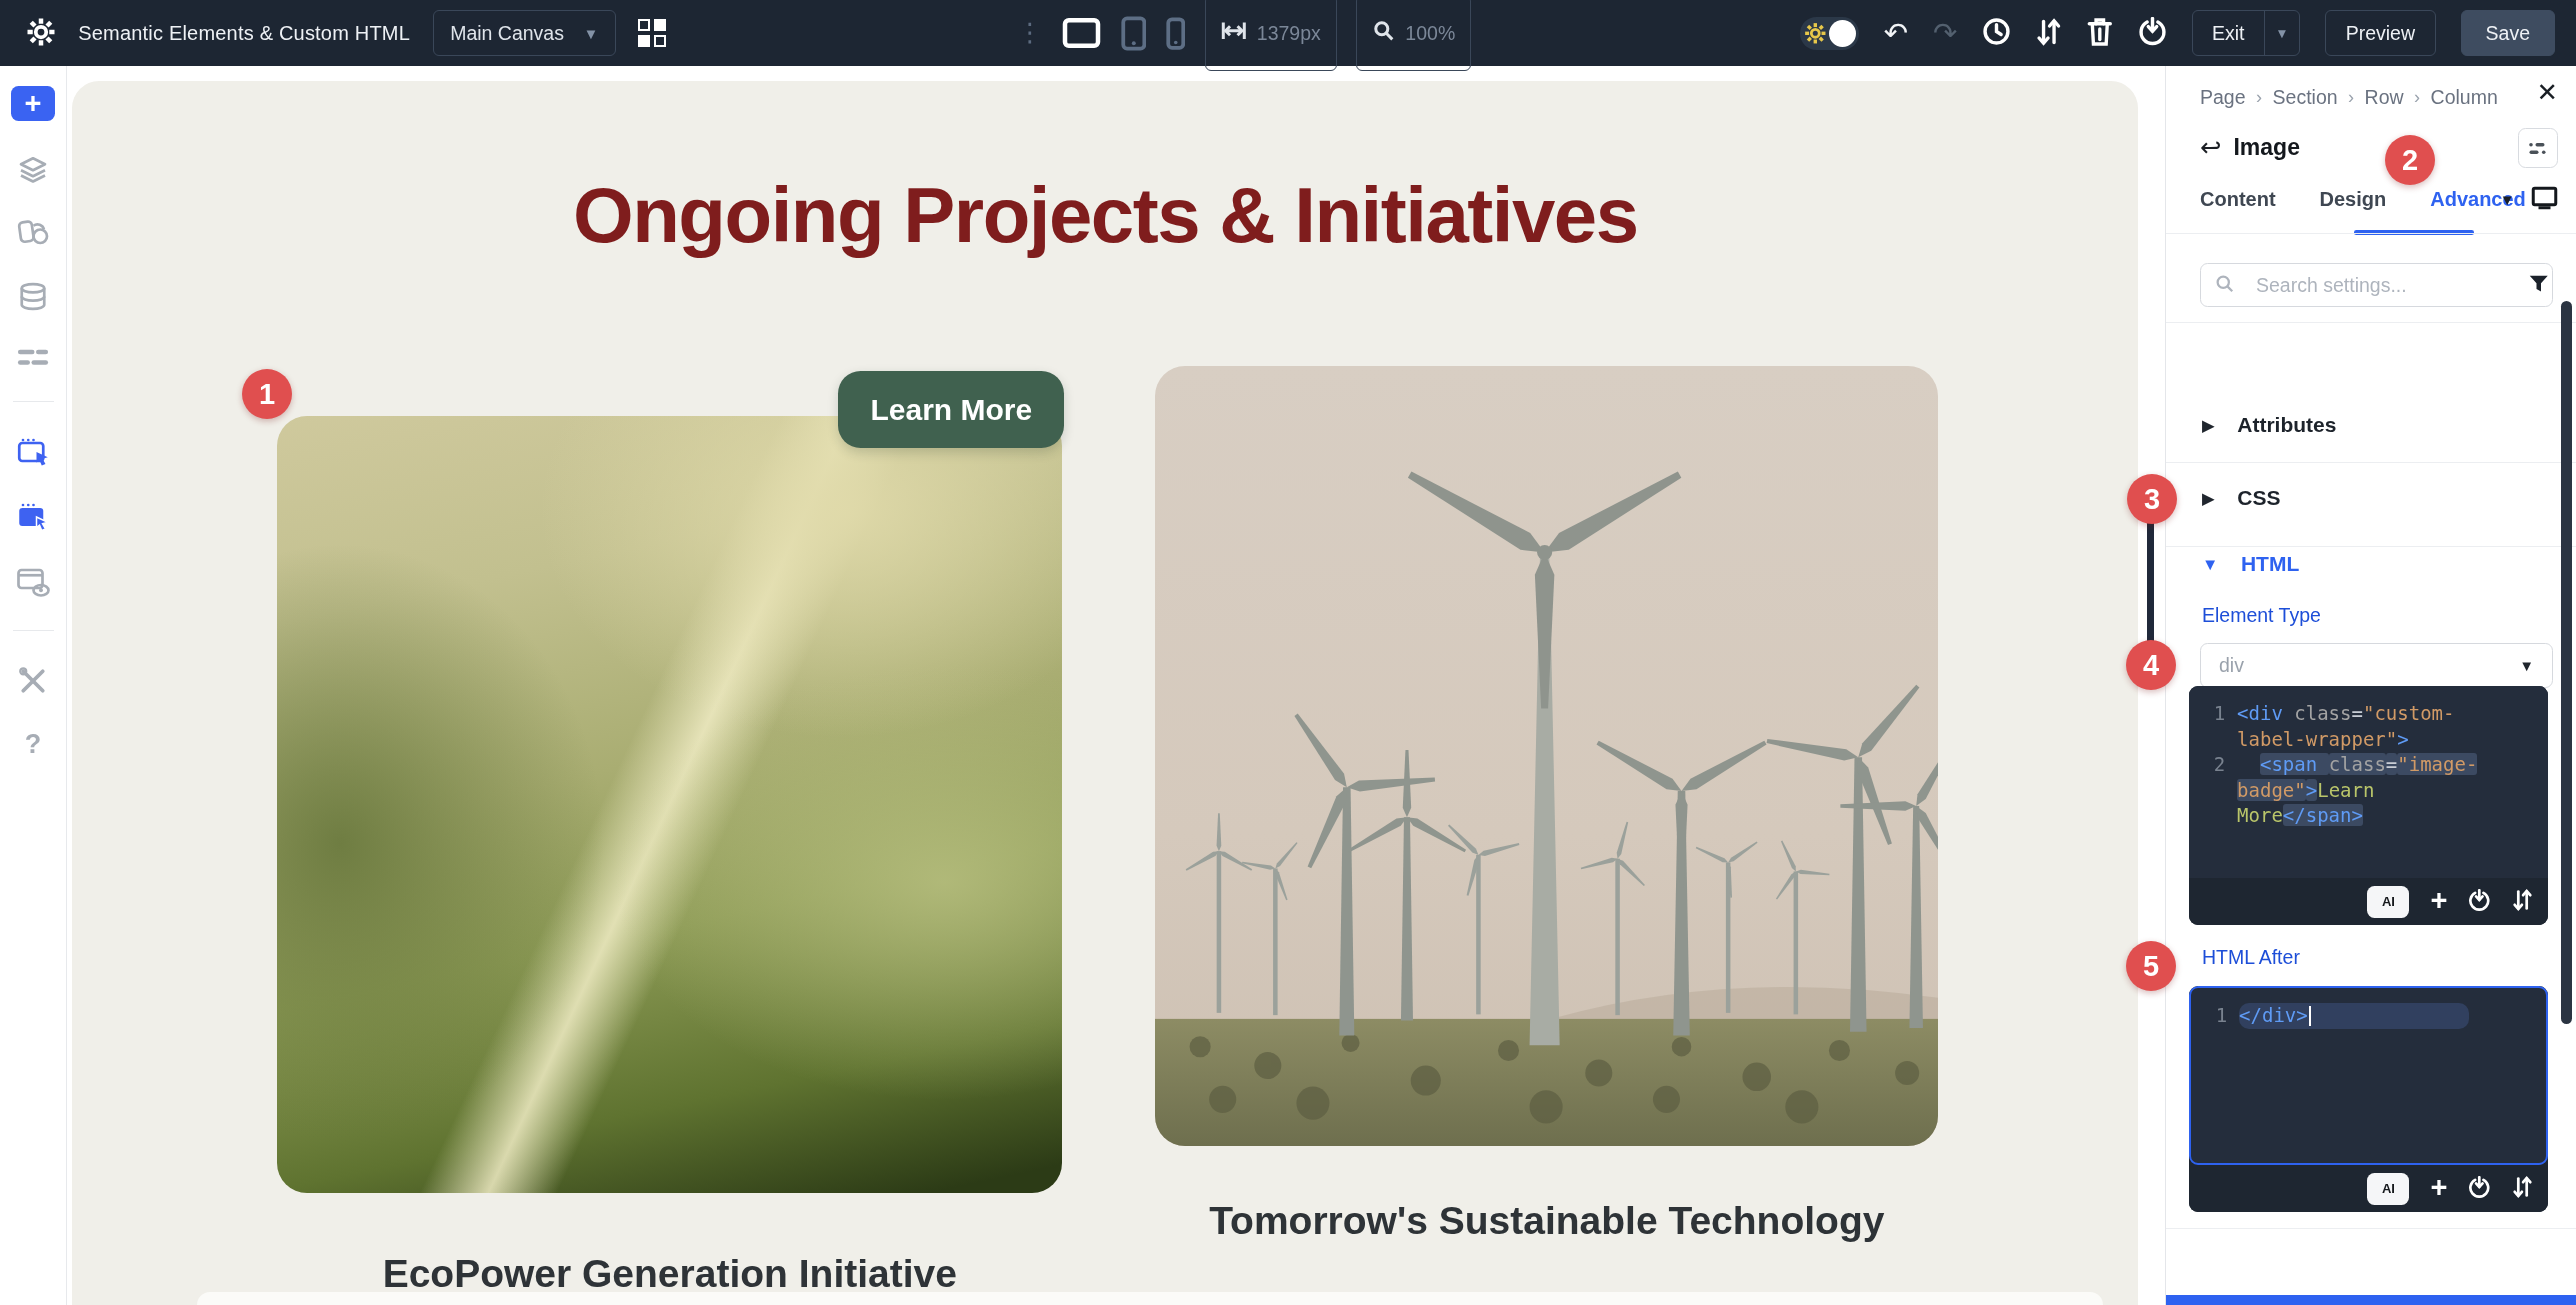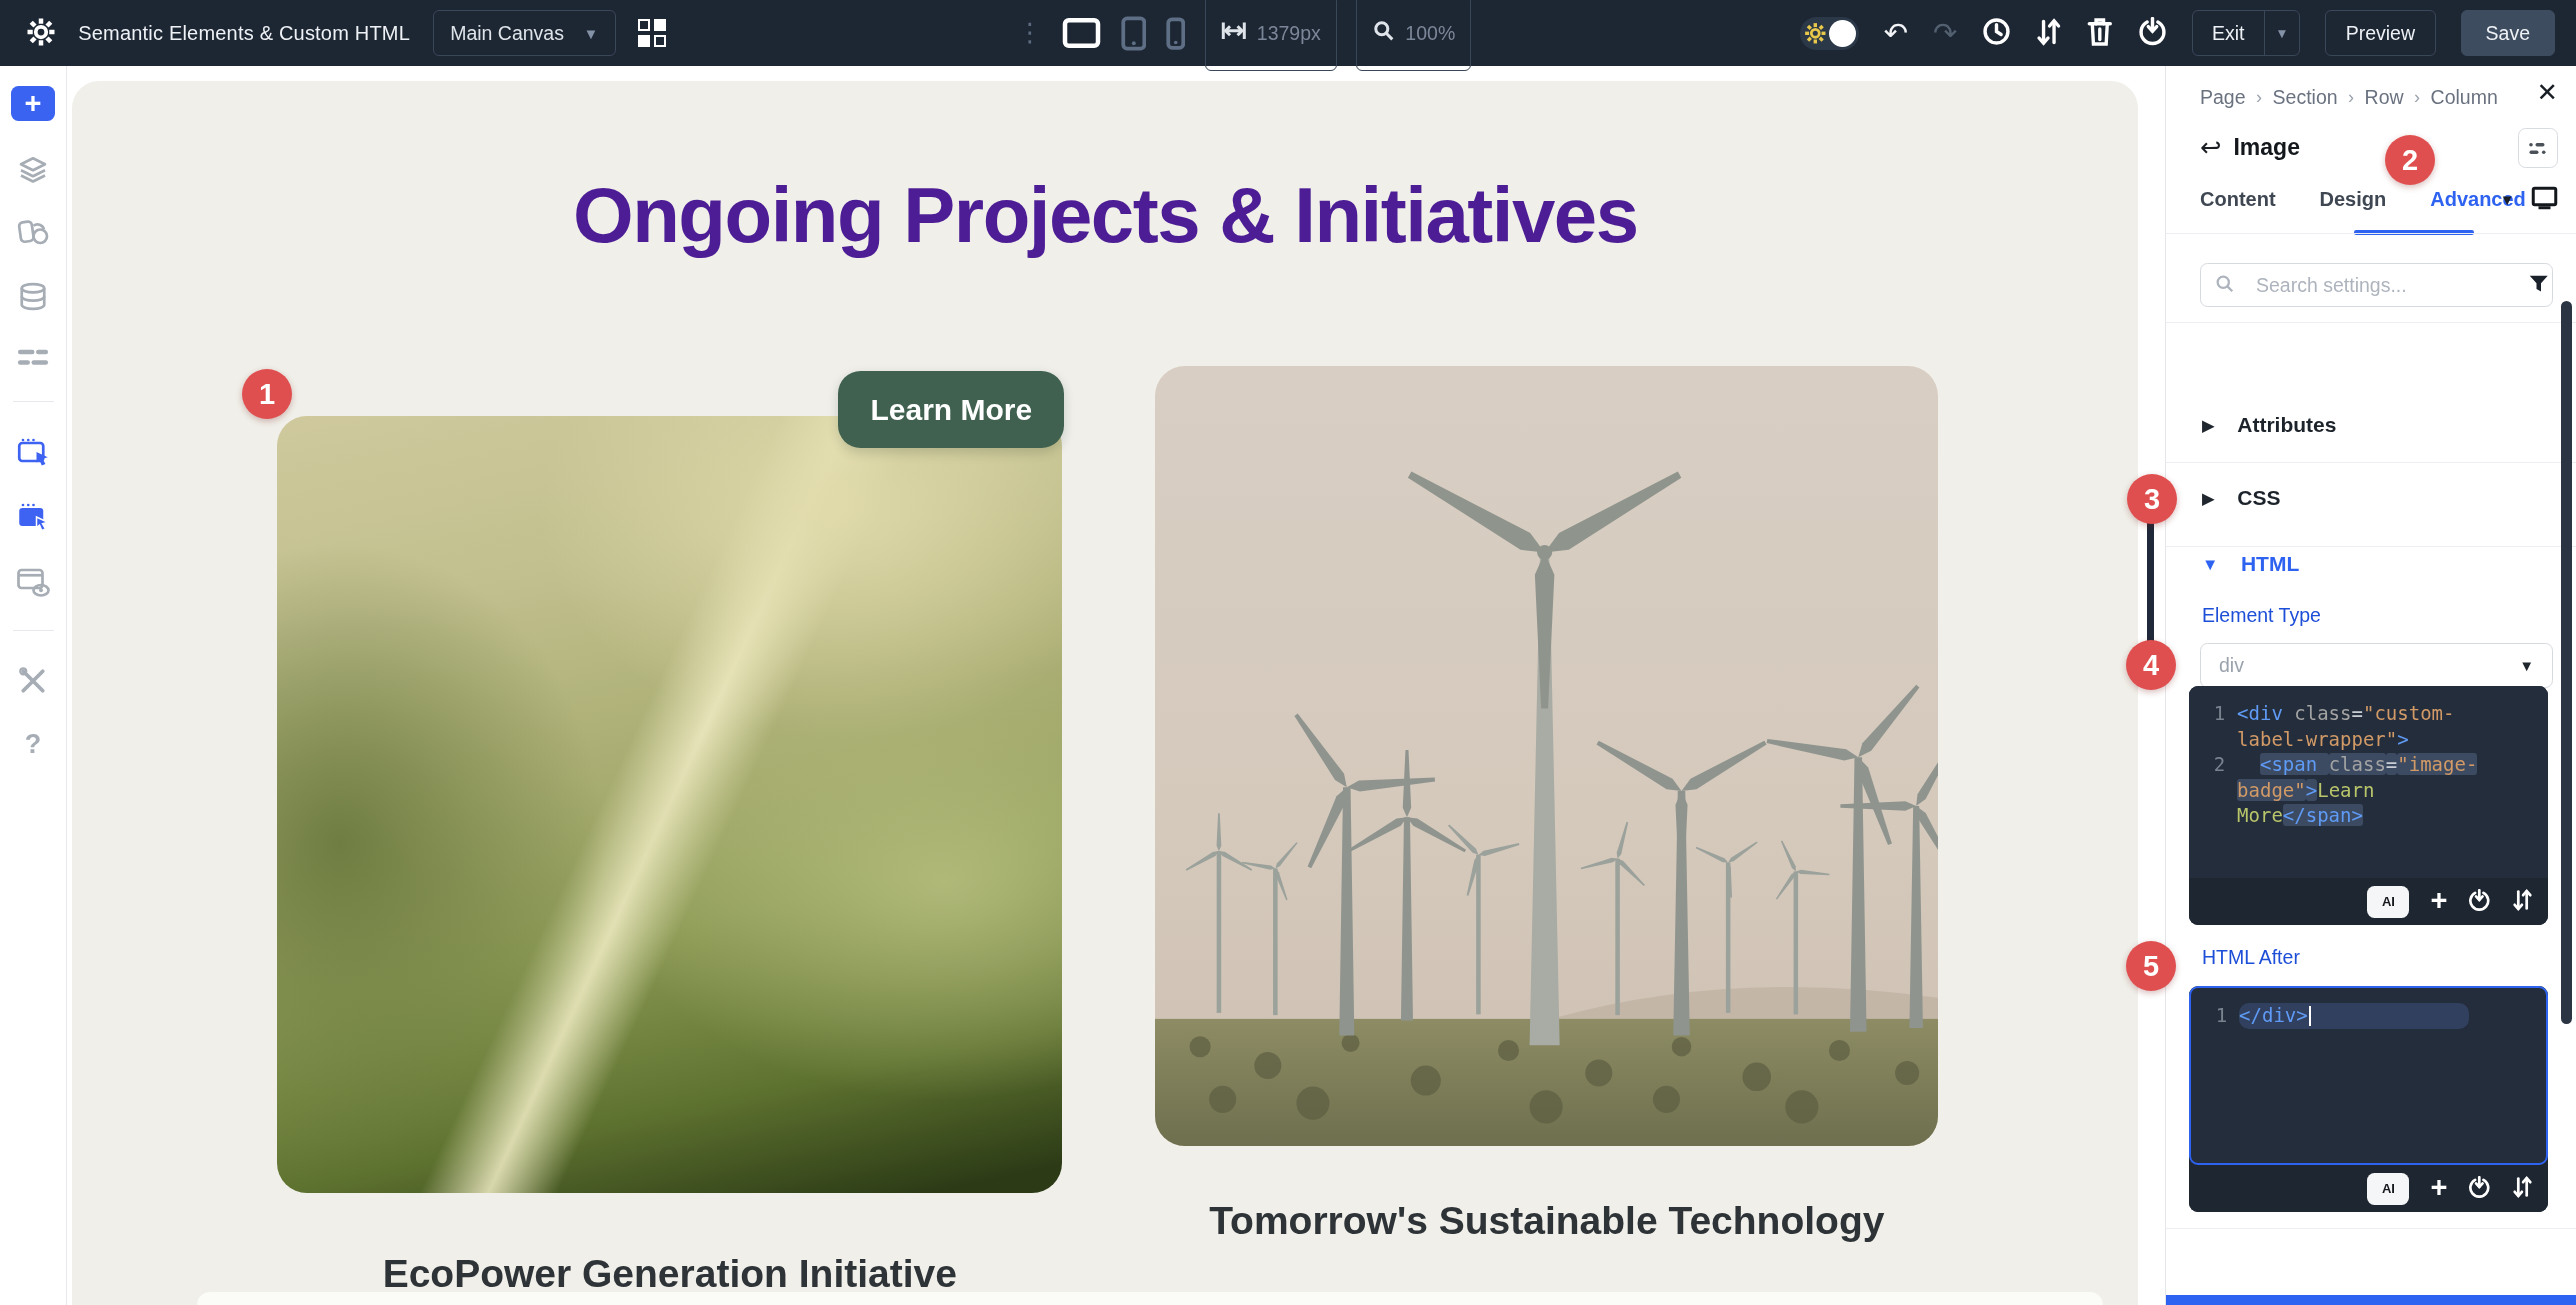--- a/index.html
+++ b/index.html
@@ -40,21 +40,21 @@
   .sb-add{margin-top:19.5px;width:44px;height:35px;border-radius:7.5px;background:#3a63f2;color:#fff;
           display:flex;align-items:center;justify-content:center;font-size:29px;font-weight:600;line-height:1;}
   .sb-ic{margin-top:35px;display:flex;align-items:center;justify-content:center;}
   .sb-div{margin-top:33px;width:41px;height:0;border-top:1.5px solid #e7e9ec;}
   .sb-q{margin-top:33px;color:#a7adb5;font-size:27px;font-weight:700;}
 
   
   .canvas{position:absolute;left:67px;top:66px;width:2099px;bottom:0;background:#fff;}
   .page{position:absolute;left:5.3px;top:15px;width:2066px;height:1224px;background:#f0efe9;
         border-radius:27px 27px 0 0;overflow:hidden;}
-  .h1{position:absolute;left:0;right:0;top:89px;text-align:center;color:#4c1d95;
+  .h1{position:absolute;left:0;right:0;top:89px;text-align:center;color:#7f1d1d;
       font-size:78px;font-weight:800;letter-spacing:-1.5px;}
   .fig-left{position:absolute;left:205px;top:335px;width:785px;height:777px;border-radius:30px;
     background:
       radial-gradient(55% 42% at 72% 12%, rgba(224,218,170,.95), rgba(224,218,170,0) 70%),
       radial-gradient(48% 55% at 8% 55%, rgba(101,117,58,.85), rgba(101,117,58,0) 70%),
       radial-gradient(60% 40% at 85% 60%, rgba(186,193,130,.8), rgba(186,193,130,0) 70%),
       linear-gradient(115deg, rgba(236,231,185,.0) 44%, rgba(240,236,196,.85) 50%, rgba(236,231,185,0) 56%),
       linear-gradient(168deg,#cfc99d 0%,#c2c08f 22%,#a9ad72 45%,#8c9a55 63%,#5f7330 82%,#2c3b16 97%);}
   .fig-right{position:absolute;left:1083px;top:285px;width:783px;height:780px;border-radius:30px;overflow:hidden;}
   .fig-right svg{display:block;}

